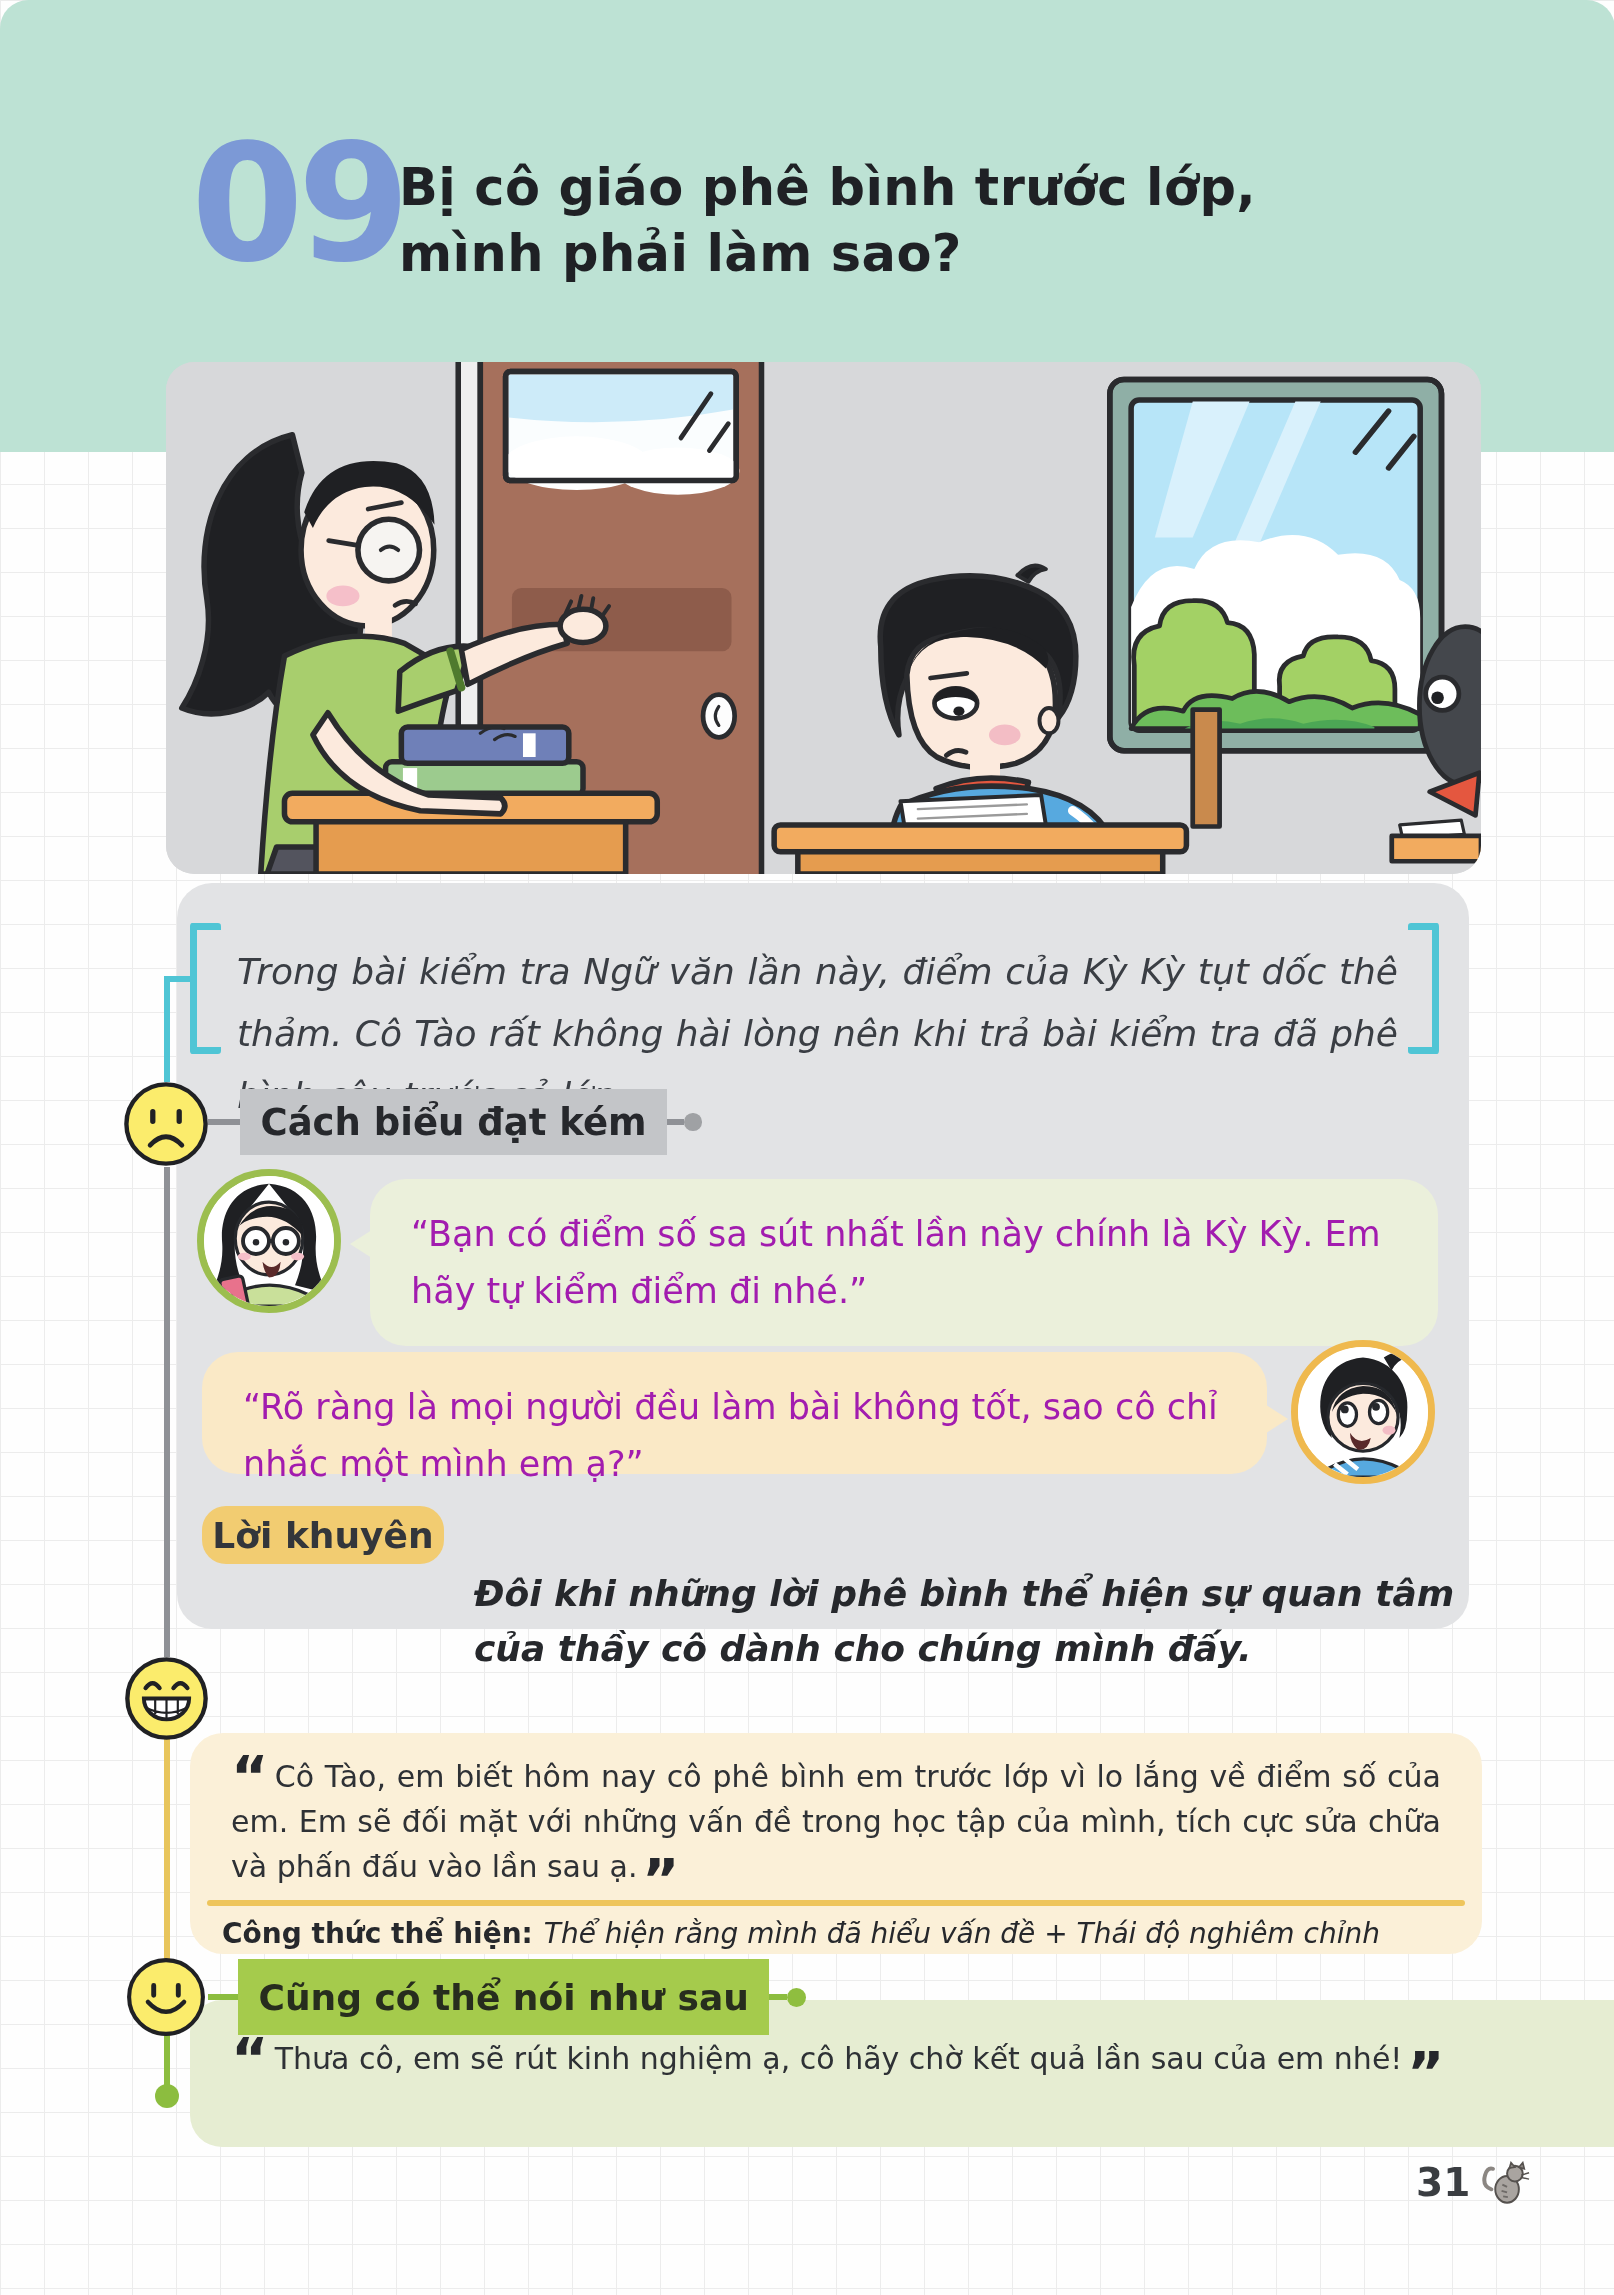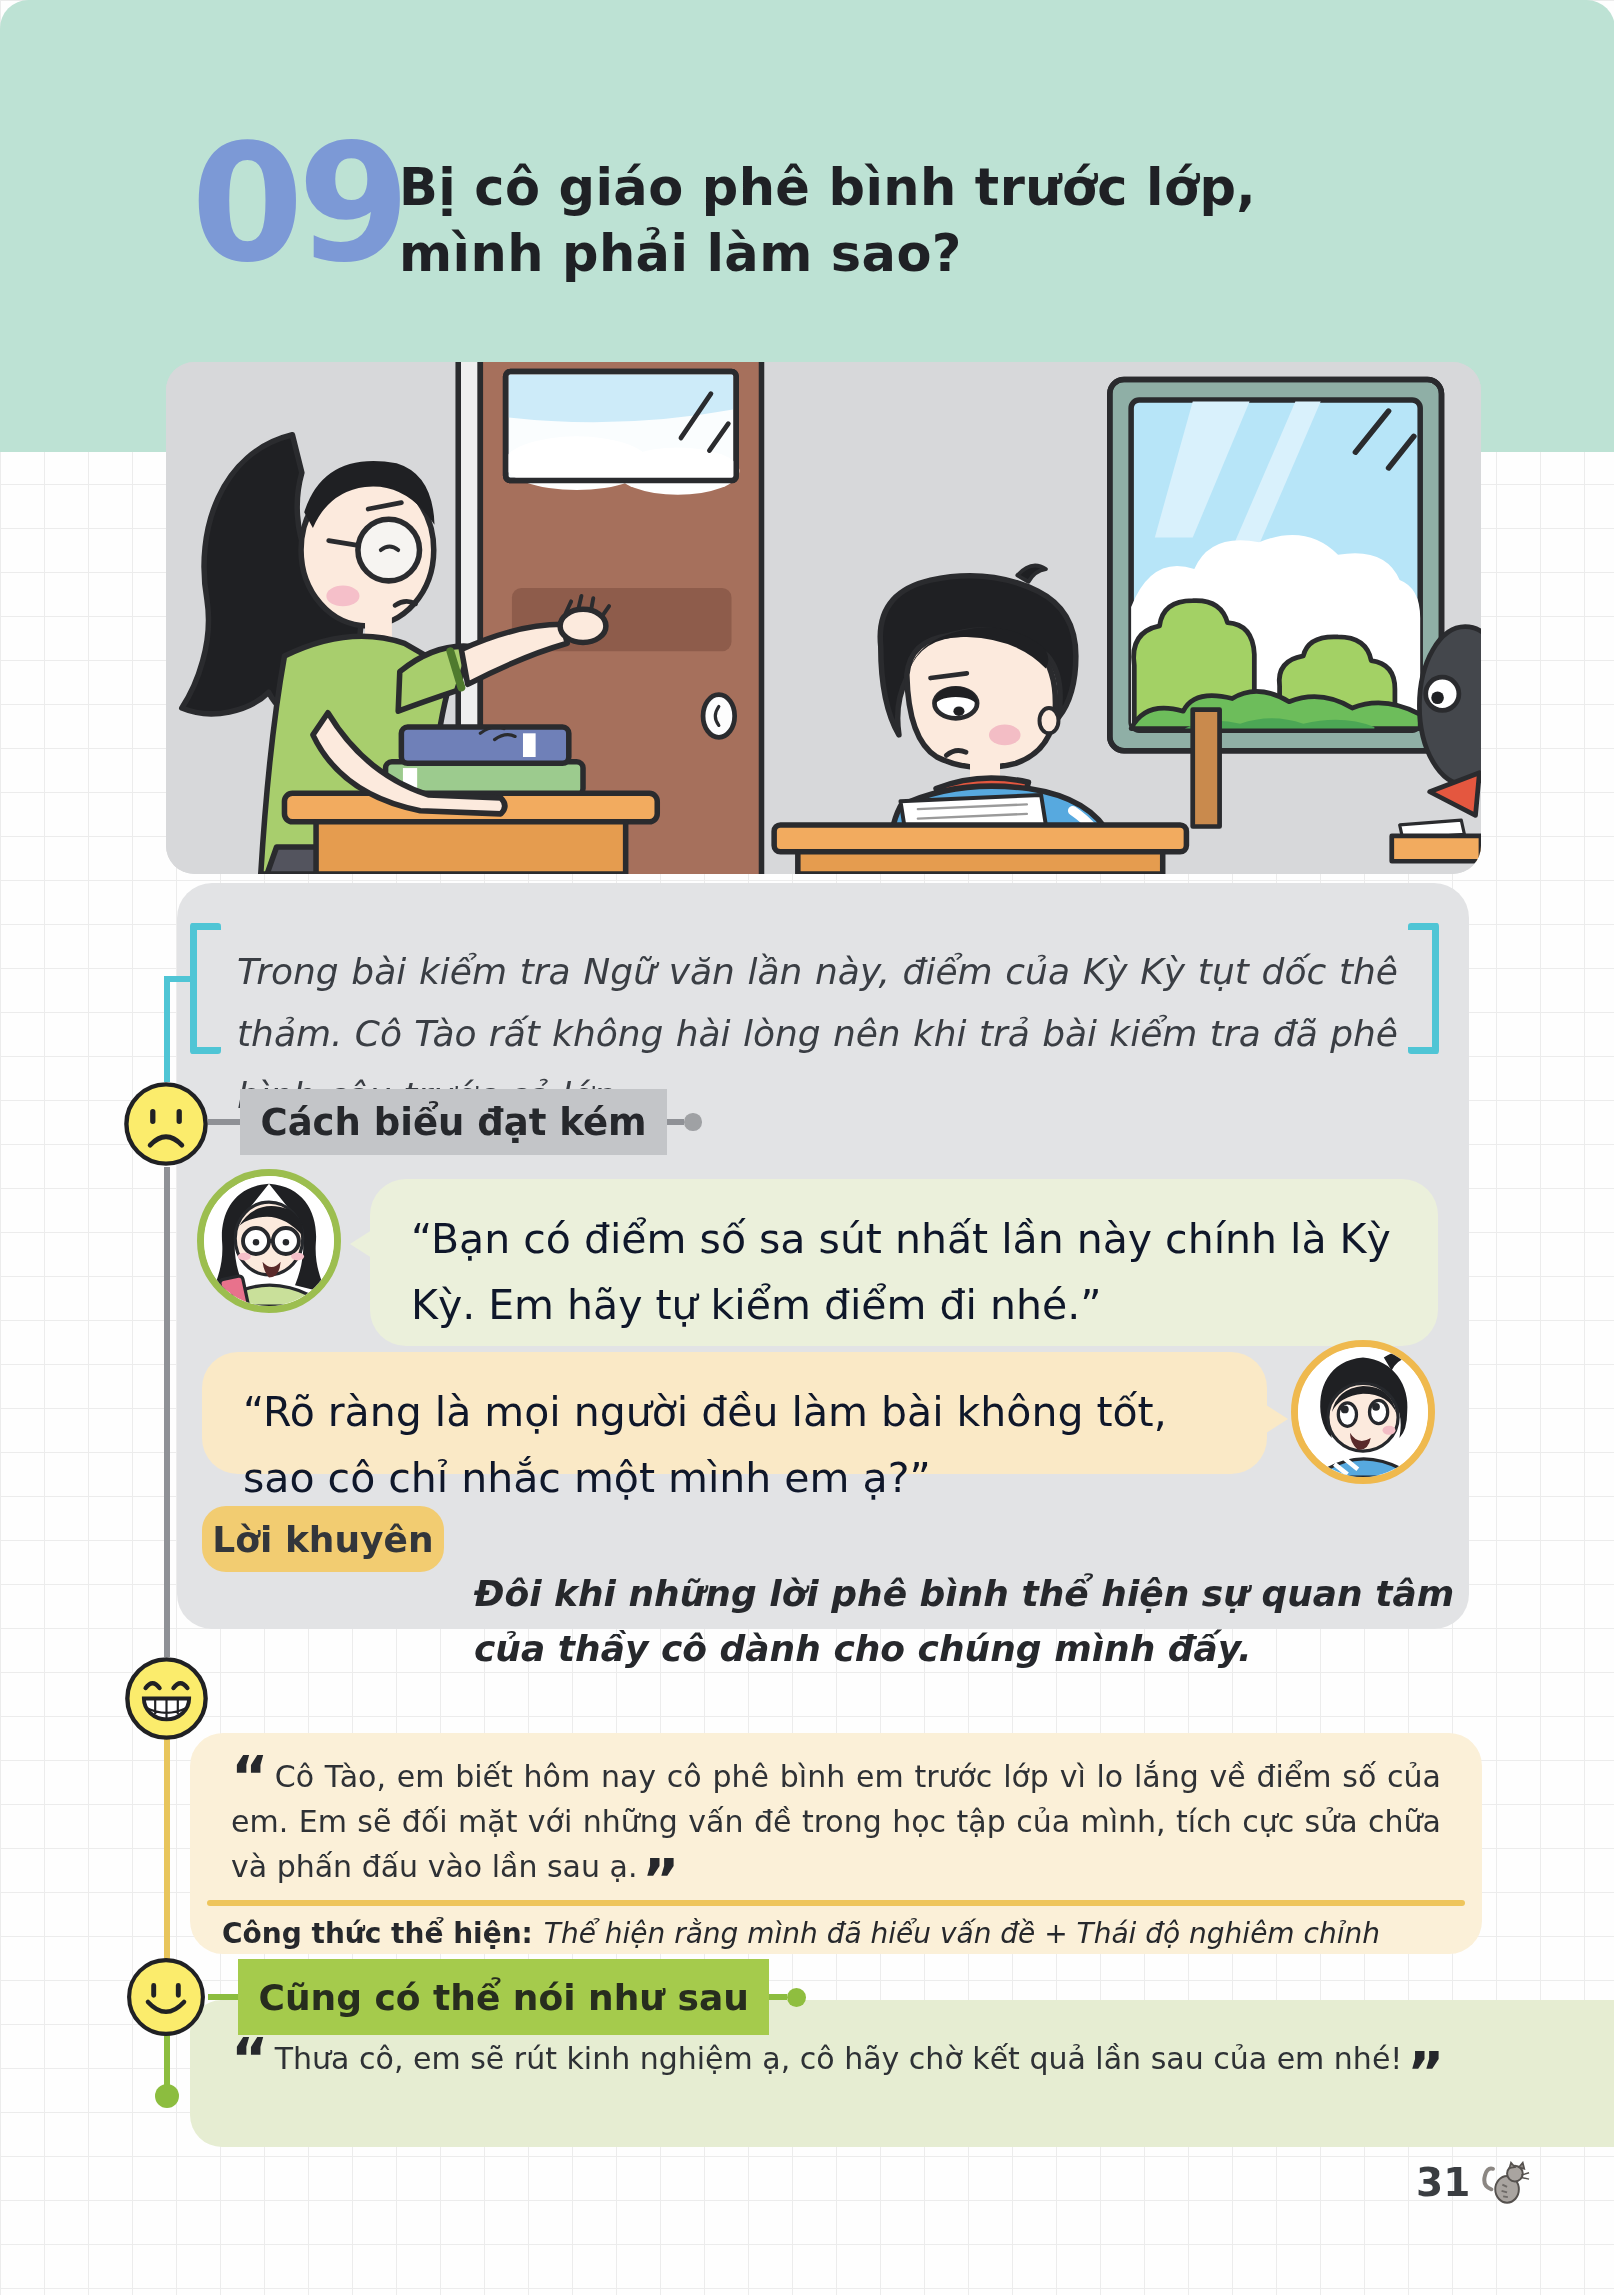--- a/index.html
+++ b/index.html
@@ -55,30 +55,30 @@
   .row-good .chip{background:#EFC95F;color:#2E3136;font-size:36px;height:70px;padding:0 20.5px;}
   .row-good .dot{width:19px;height:19px;background:#EFC95F;}
   .row-alt{left:208px;top:1964px;height:66px;}
   .row-alt .conn{background:#8CBD3F;}
   .row-alt .chip{background:#A5CB4C;color:#272D1E;font-size:36px;height:76px;padding:0 20.5px;}
   .row-alt .dot{width:19px;height:19px;background:#8FBE3F;}
   
   .avatar{position:absolute;width:130px;height:130px;border-radius:50%;background:#fff;overflow:hidden;z-index:4;}
   .avatar.teacher{left:197px;top:1169px;border:7.1px solid #9CBE4F;}
   .avatar.student{left:1291px;top:1340px;border:7.1px solid #EFB94E;}
-  .bubble{position:absolute;border-radius:36px;font-size:41px;line-height:1.62;color:#0f172a;z-index:3;}
+  .bubble{position:absolute;border-radius:36px;font-size:35px;line-height:1.62;color:#a21caf;z-index:3;}
   .bubble p{margin:0;padding:27px 41px;}
   .bubble-teacher{left:370px;top:1179px;width:1068px;height:167px;background:#EBF0DB;}
   .bubble-teacher::before{content:"";position:absolute;left:-20.5px;top:49px;border-style:solid;
       border-width:16px 25px 16px 0;border-color:transparent #EBF0DB transparent transparent;}
   .bubble-student{left:202px;top:1352px;width:1065px;height:122px;background:#FAE9C6;}
   .bubble-student::after{content:"";position:absolute;right:-20.5px;top:51px;border-style:solid;
       border-width:16px 0 16px 25px;border-color:transparent transparent transparent #FAE9C6;}
   
-  .advice-chip{position:absolute;left:202px;top:1506px;width:242px;height:66px;border-radius:24px;
+  .advice-chip{position:absolute;left:202px;top:1506px;width:242px;height:58px;border-radius:24px;
                background:#F2CC71;display:flex;align-items:center;justify-content:center;
                font-size:36px;font-weight:600;color:#33363B;z-index:3;}
   .advice-text{position:absolute;left:474px;top:1531px;width:983px;font-size:36px;font-weight:bold;
                font-style:italic;line-height:1.52;color:#26282C;z-index:3;}
   
   .quote{margin:0;text-align:justify;color:#2E3135;}
   .panel-cream .quote{padding:20.5px 41px 0 41px;font-size:30px;line-height:1.5;}
   .panel-green .quote{padding:36px 41px 0 41px;font-size:30px;line-height:1.5;}
   .qmark{font-weight:bold;color:#26282C;font-size:1.9em;line-height:0;}
   .qmark.open{position:relative;top:.18em;margin-right:6.3px;}

